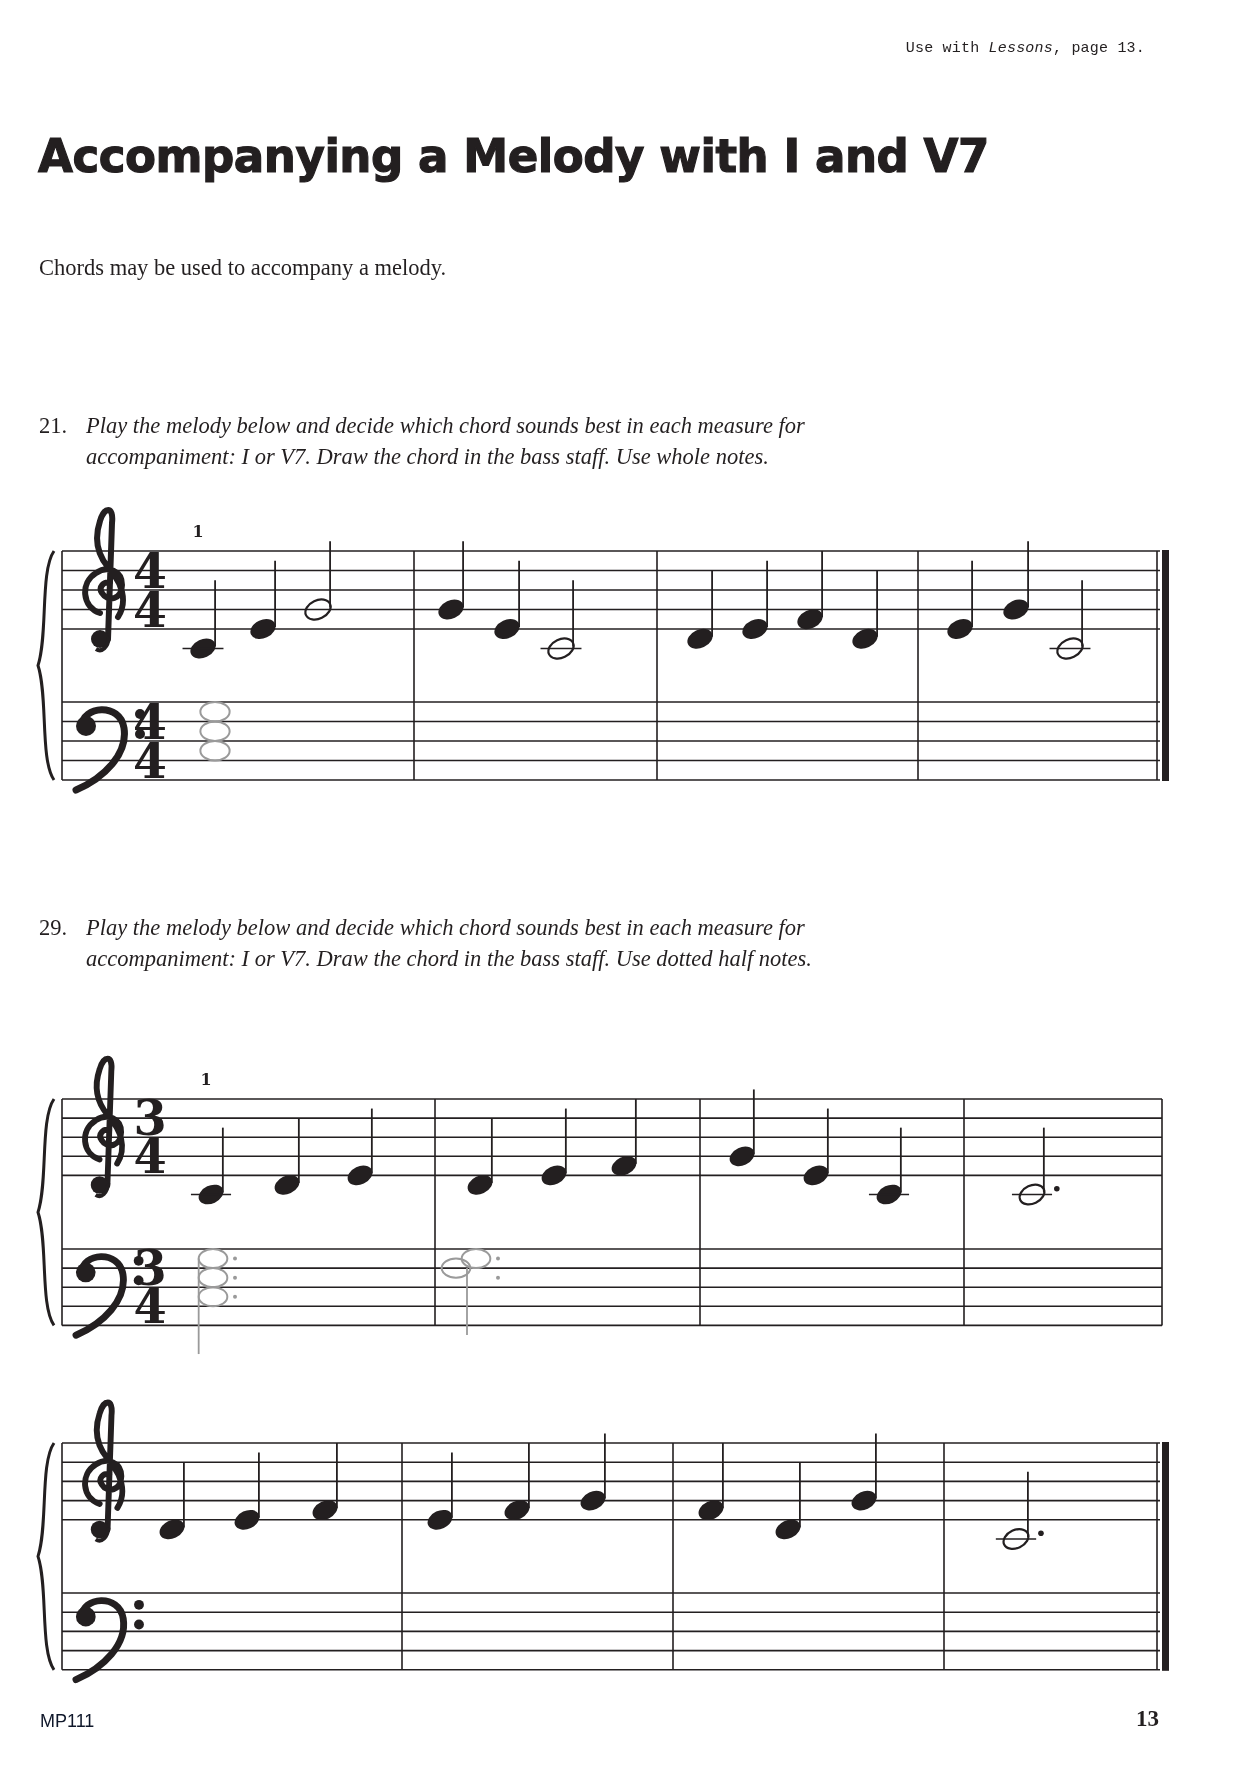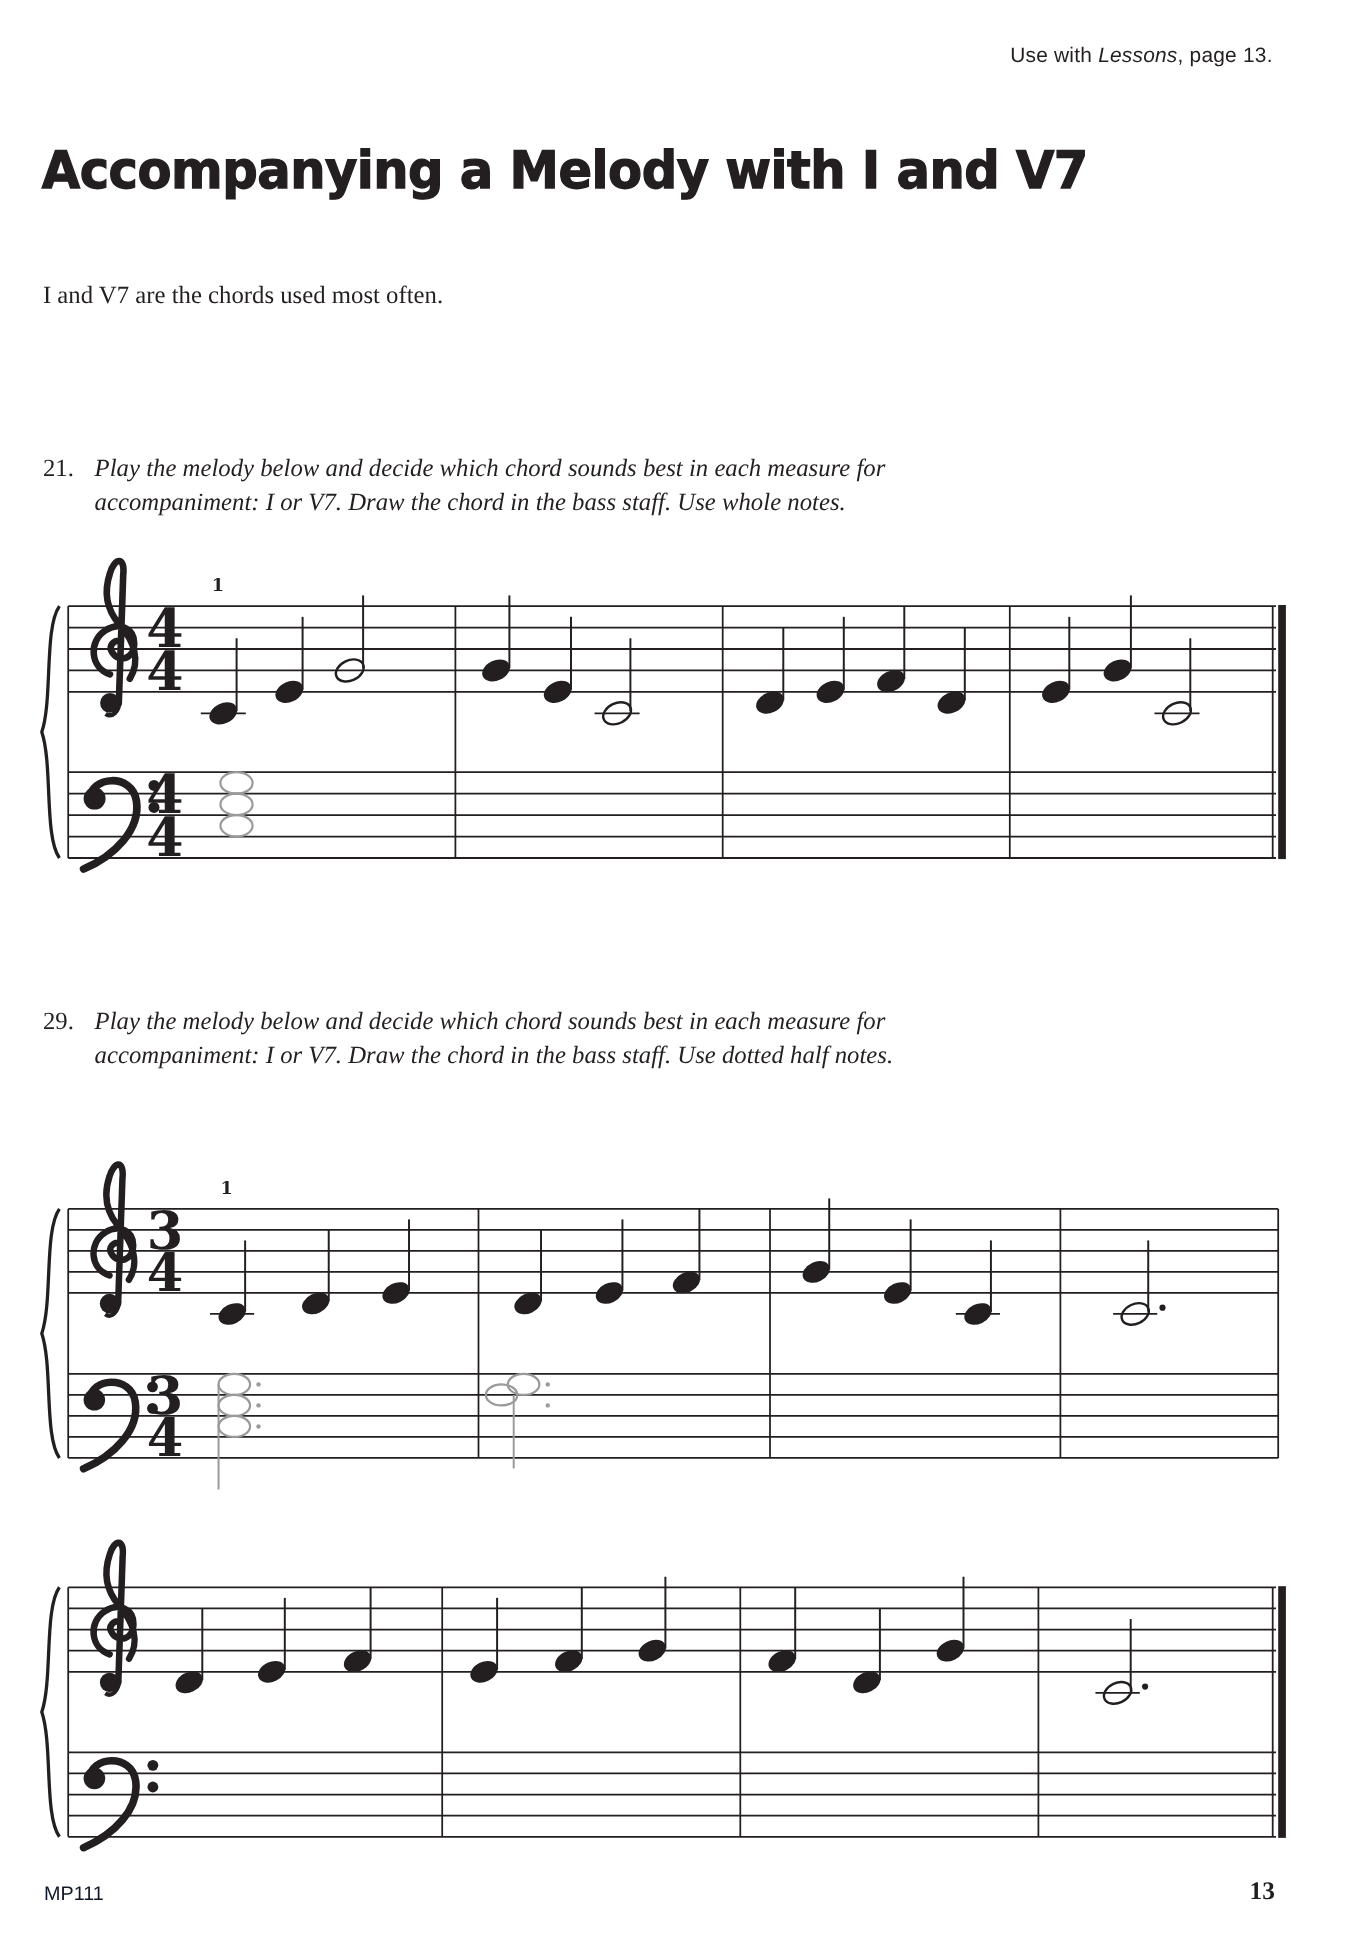--- a/index.html
+++ b/index.html
@@ -1,17 +1,17 @@
 <!DOCTYPE html>
 <html><head>
 <meta charset="utf-8">
 <style>
   html, body { margin: 0; padding: 0; background: #ffffff; }
   body { width: 1241px; height: 1775px; position: relative; overflow: hidden; color: #231f20; }
-  #header-ref { position: absolute; top: 40px; right: 84px; font-size: 19px; font-family: Liberation Sans, sans-serif; color: #231f20; letter-spacing: 0.2px; }
+  #header-ref { position: absolute; top: 40px; right: 96px; font-size: 15px; font-family: Liberation Mono, monospace; color: #231f20; letter-spacing: 0.2px; }
   #header-ref i { font-style: italic; }
   #page-title { position: absolute; top: 128px; left: 38px; margin: 0; font-family: "DejaVu Sans", "Liberation Sans", sans-serif; font-weight: 900; font-size: 47px; letter-spacing: -0.5px; color: #231f20; transform: scaleX(0.96); transform-origin: left; -webkit-text-stroke: 1.2px #231f20; }
   .body-text { position: absolute; left: 39px; font-family: "Liberation Serif", "DejaVu Serif", serif; font-size: 22.5px; line-height: 31px; color: #231f20; margin: 0; }
   #intro { top: 252px; }
   .exercise { position: absolute; left: 39px; font-family: "Liberation Serif", "DejaVu Serif", serif; font-size: 22.5px; line-height: 31px; color: #231f20; }
   .exercise .num { position: absolute; left: 0; top: 0; }
   .exercise .txt { margin-left: 47px; display: block; font-style: italic; }
   #ex28 { top: 410px; width: 1100px; }
   #ex29 { top: 912px; width: 1100px; }
   svg.score { position: absolute; left: 0; top: 0; overflow: visible; }
@@ -19,21 +19,21 @@
   #footer-page { position: absolute; right: 82px; top: 1706px; font-family: Liberation Serif, serif; font-size: 23px; font-weight: bold; color: #231f20; }
 </style>
 </head>
 <body>
 
 <div id="header-ref"><span>Use with </span><i>Lessons</i><span>, page 13.</span></div>
 
 <h1 id="page-title">Accompanying a Melody with I and V7</h1>
 
 <div id="intro" class="body-text">
-  <div>I and V7 are the chords used most often.</div>
+  <div>Chords may be used to accompany a melody.</div>
 </div>
 
 <div id="ex28" class="exercise">
   <span class="num">21.</span>
   <span class="txt">Play the melody below and decide which chord sounds best in each measure for</span>
   <span class="txt">accompaniment: I or V7. Draw the chord in the bass staff. Use whole notes.</span>
 </div>
 
 <div id="ex29" class="exercise">
   <span class="num">29.</span>

